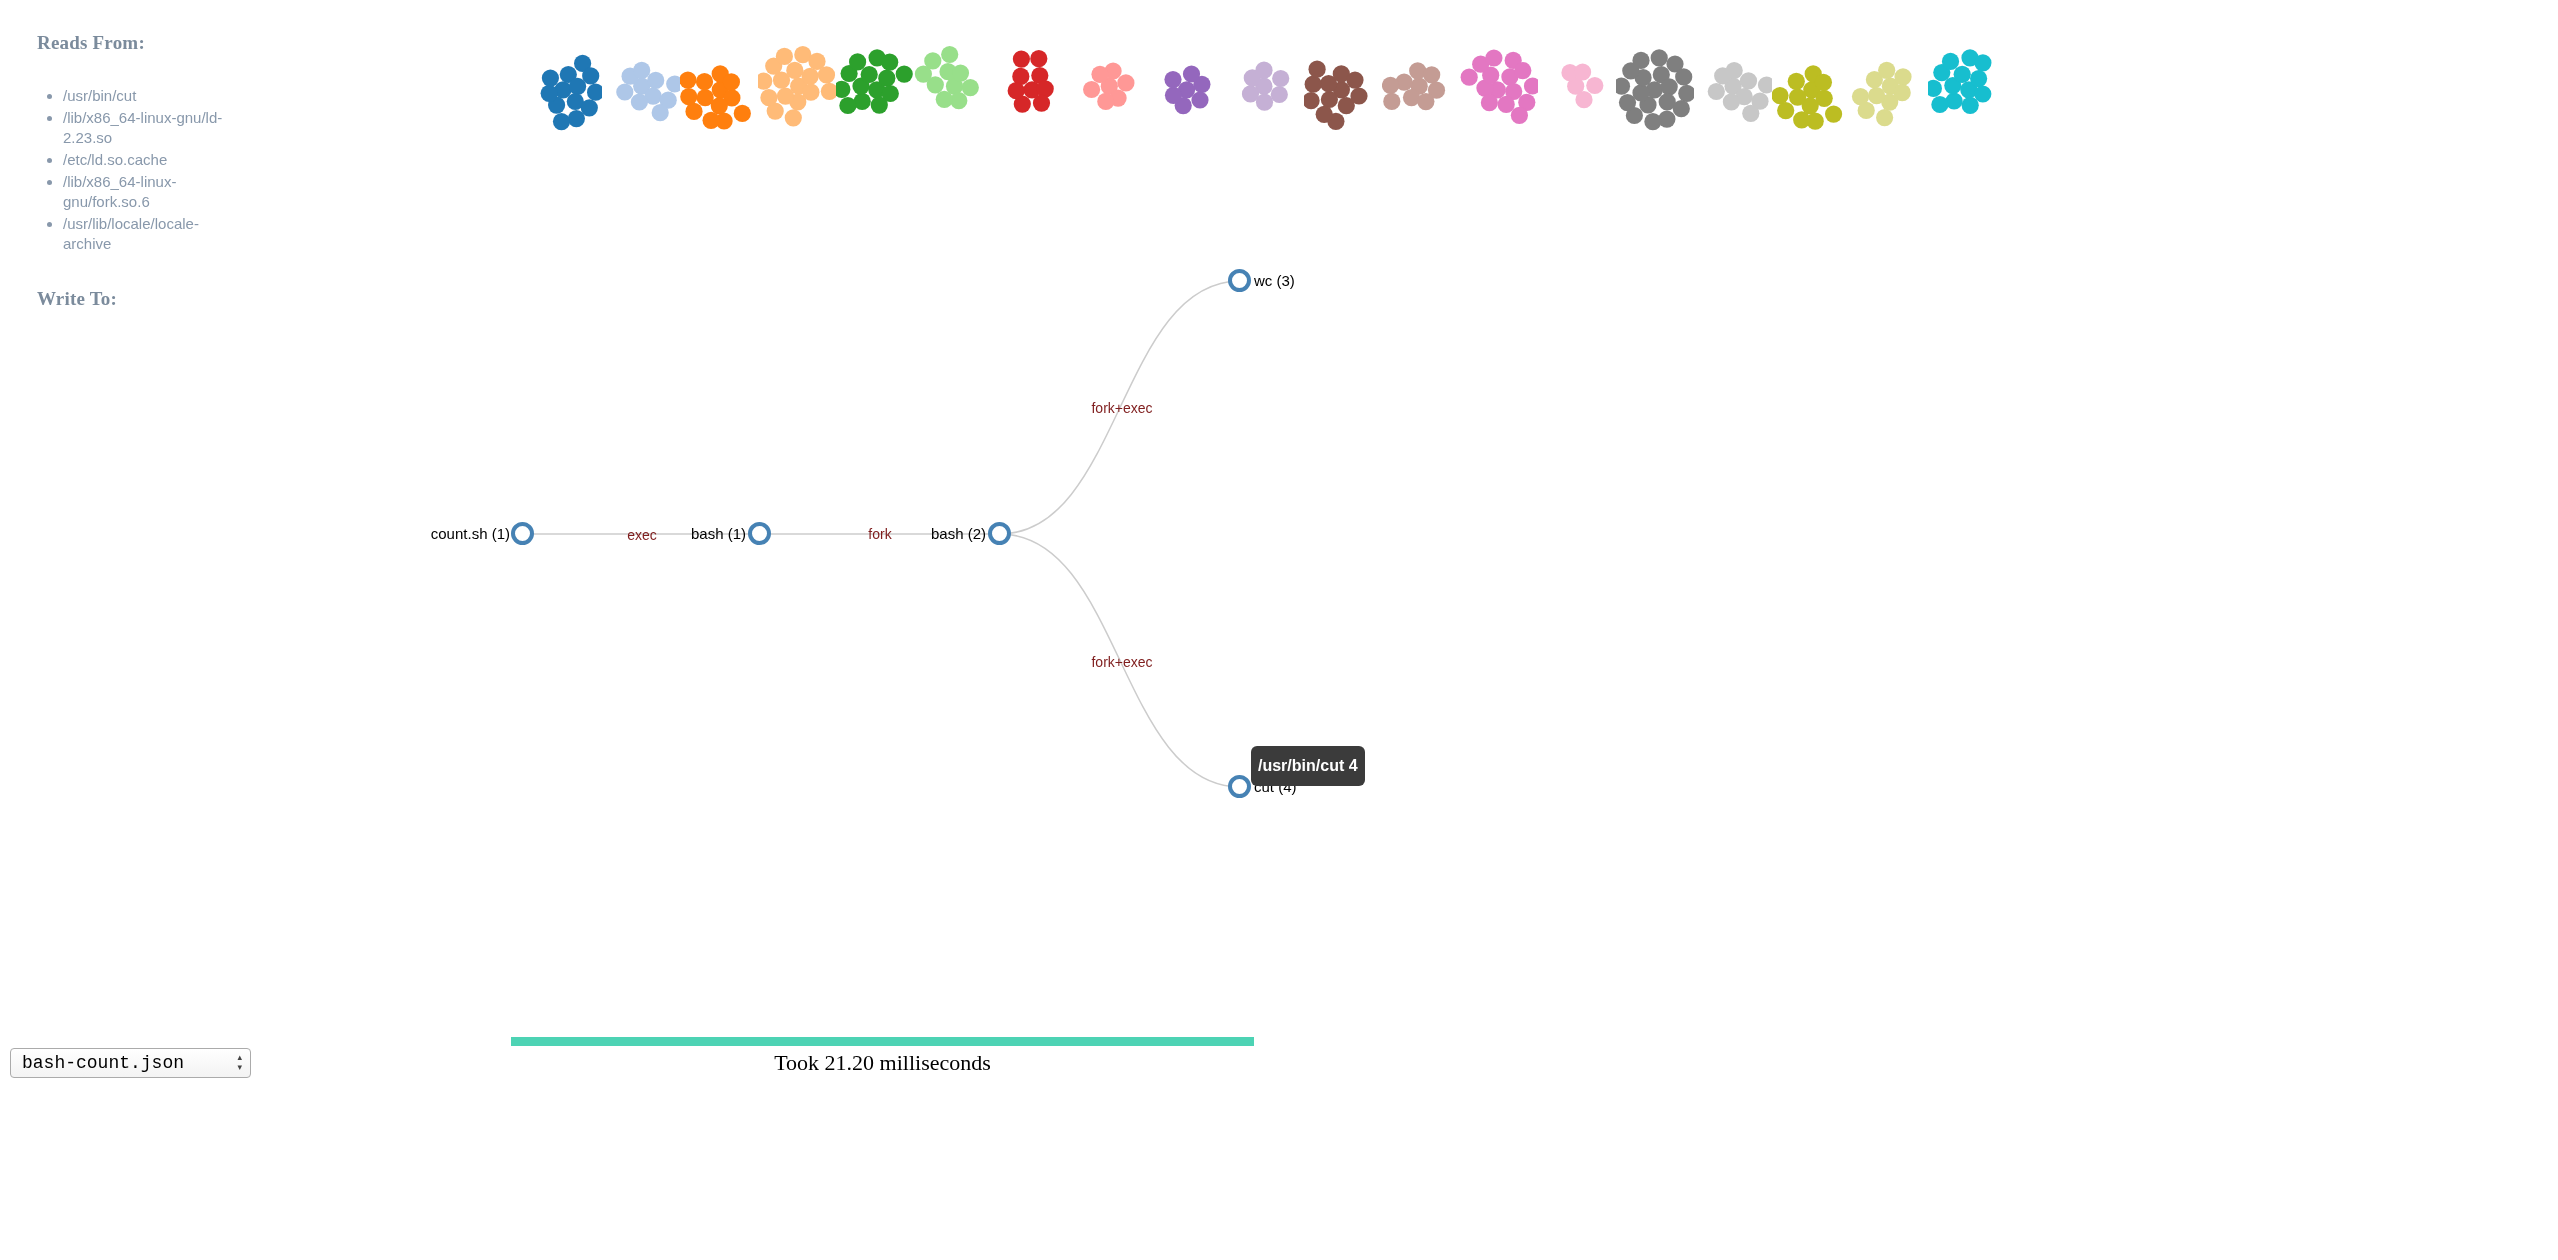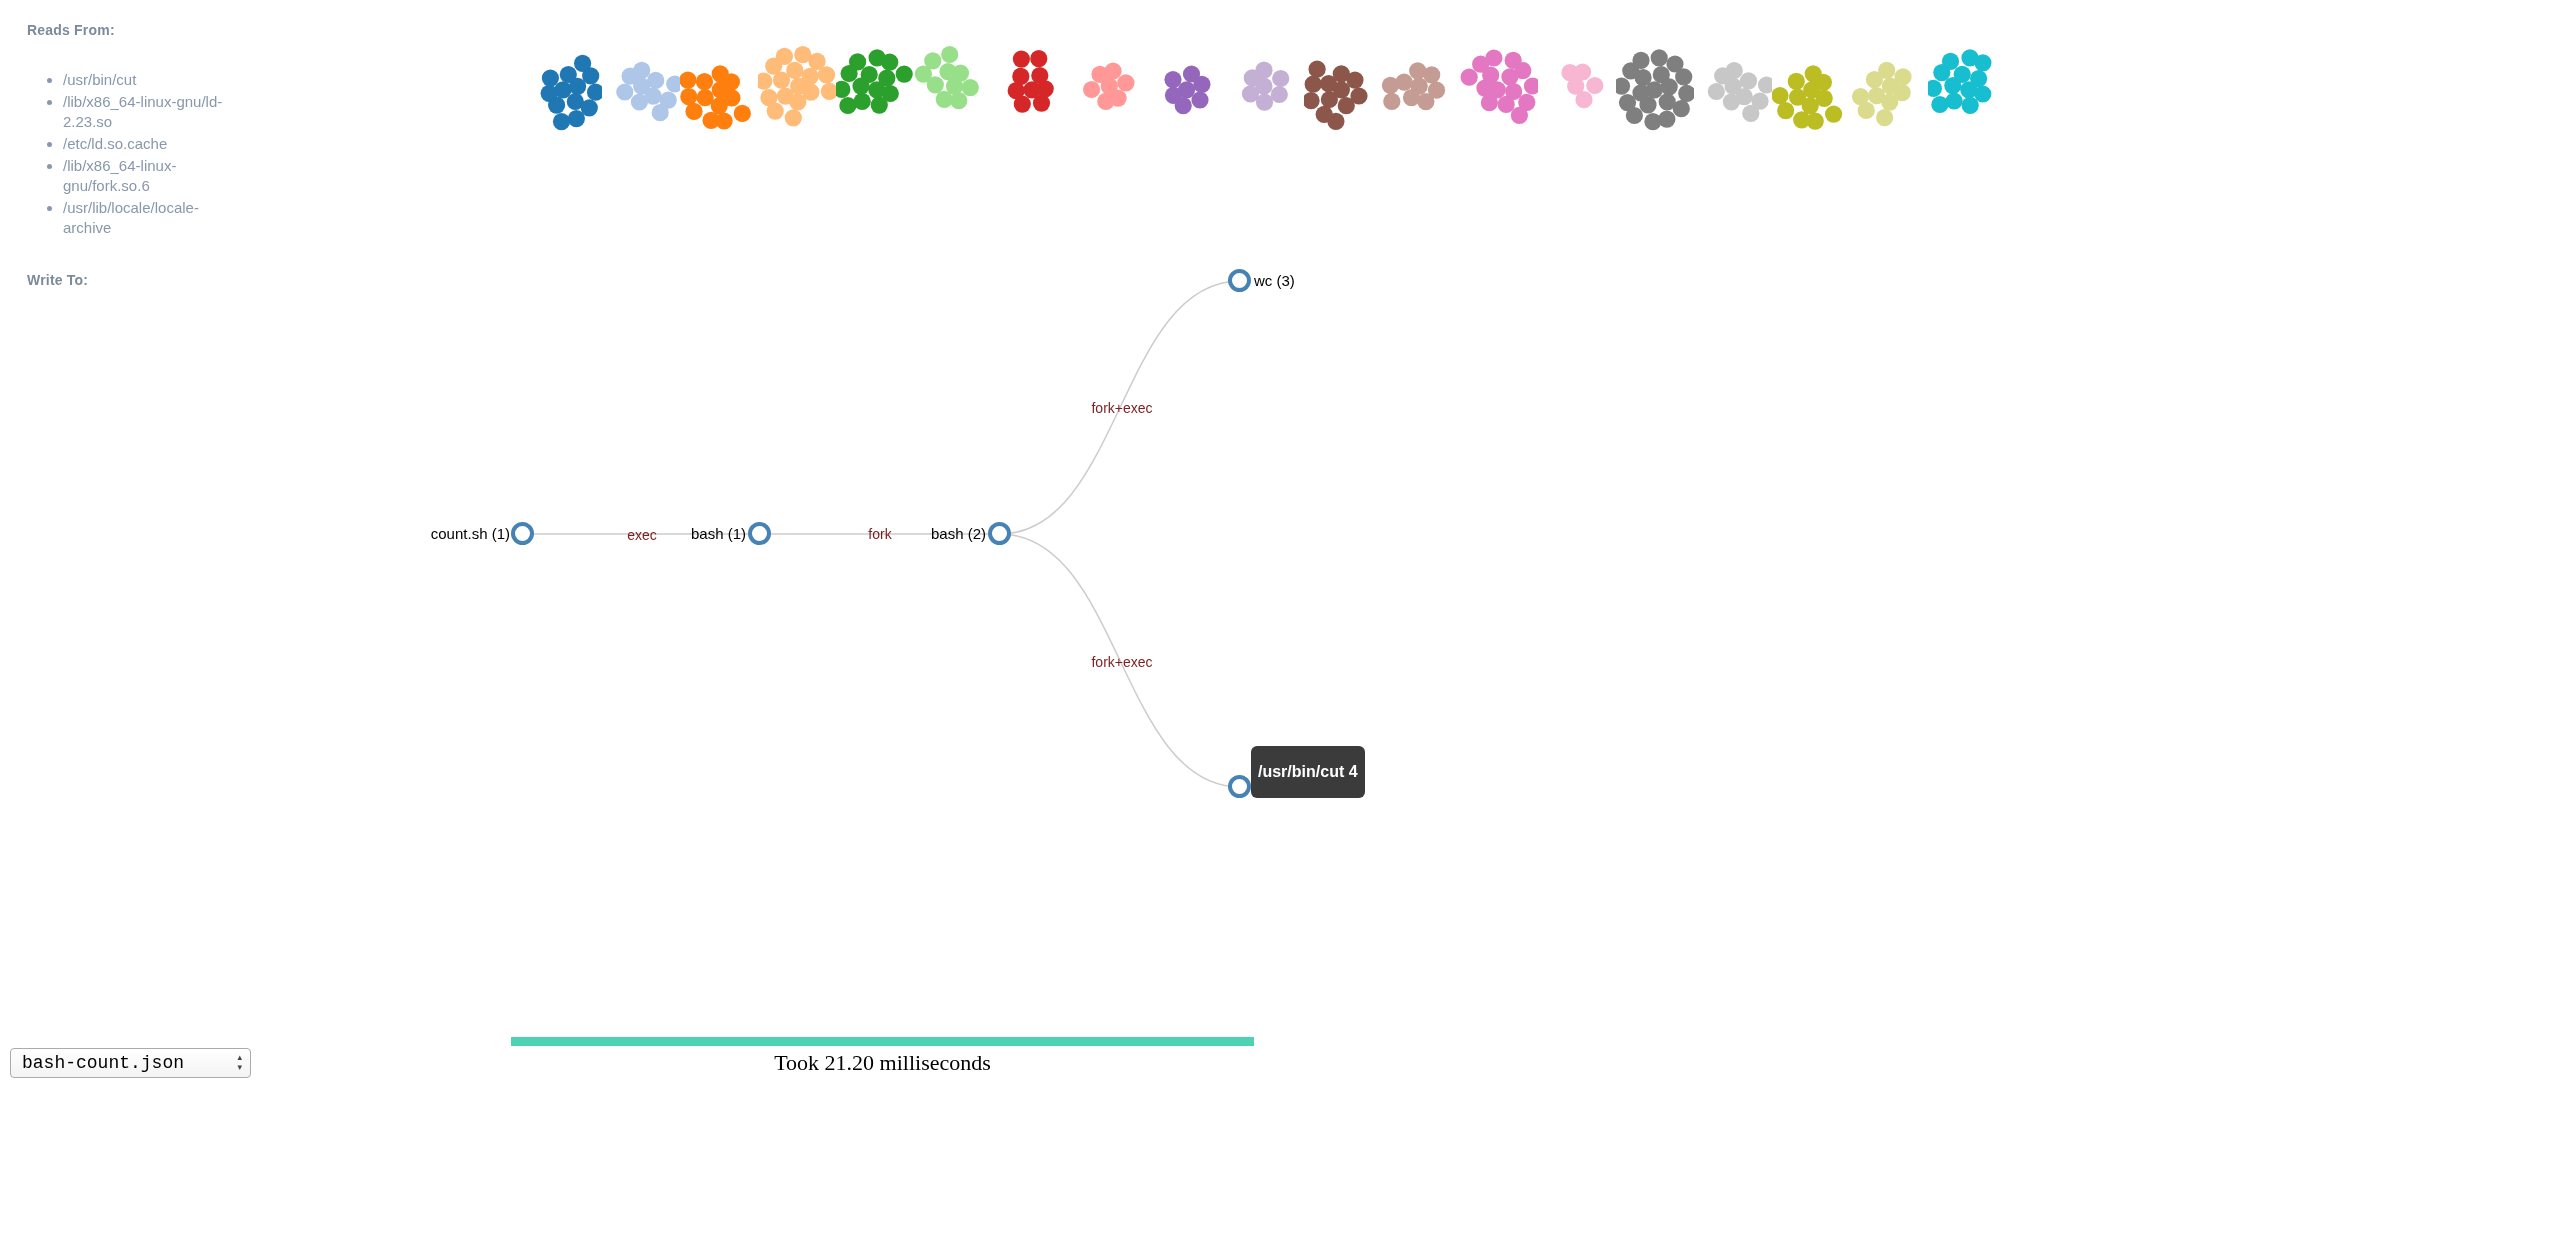--- a/index.html
+++ b/index.html
@@ -3,21 +3,21 @@
 <meta charset="utf-8">
 <style>
   html,body{margin:0;padding:0;}
   body{
     width:2558px;height:1260px;position:relative;background:#ffffff;
     font-family:"Liberation Sans",sans-serif;overflow:hidden;
   }
   
   .file-panel{position:absolute;left:23px;top:18px;width:215px;}
   .file-panel h3{
-    margin:4px;font-size:14px;font-weight:bold;color:#7b8b9c;letter-spacing:.2px;
+    margin:14px;font-size:19px;font-weight:bold;color:#7b8b9c;letter-spacing:.2px;font-family:Liberation Serif, serif;
   }
   .file-panel h3.write{margin-top:34px;}
   .file-panel ul{
     margin:32px 0 8px 0;padding-left:40px;width:168px;
     font-size:15px;line-height:20px;color:#8898ab;
   }
   .file-panel li{margin-bottom:2px;overflow-wrap:break-word;}
   
   .cluster-row{position:absolute;left:524px;top:40px;display:flex;}
   .cluster-row svg{display:block;}
@@ -31,21 +31,21 @@
     position:absolute;font-size:15px;line-height:18px;color:#000;z-index:2;white-space:nowrap;
   }
   .nlabel.anchor-right{text-align:right;}
   .elabel{
     position:absolute;transform:translate(-50%,-50%);
     font-size:14px;color:#7f1d1d;z-index:2;white-space:nowrap;
   }
   .tooltip{
     position:absolute;z-index:5;background:#3b3b3b;color:#ffffff;
     font-size:16px;font-weight:bold;line-height:16px;
-    padding:18px 7px;border-radius:6px;white-space:nowrap;
+    padding:12px 7px;border-radius:6px;white-space:nowrap;
   }
   
   .progress-bar{position:absolute;left:511px;top:1037px;width:743px;height:9px;}
   .took-text{
     position:absolute;left:511px;top:1050px;width:743px;text-align:center;
     font-family:"Liberation Serif",serif;font-size:22px;color:#000;
   }
   
   .select-wrap{position:absolute;left:10px;top:1048px;width:241px;height:30px;}
   .select-wrap select{

